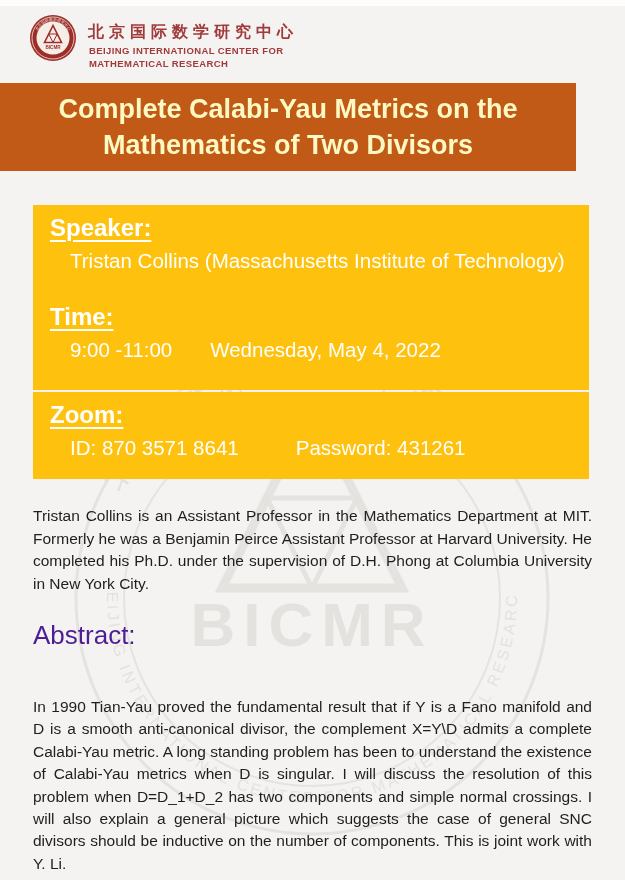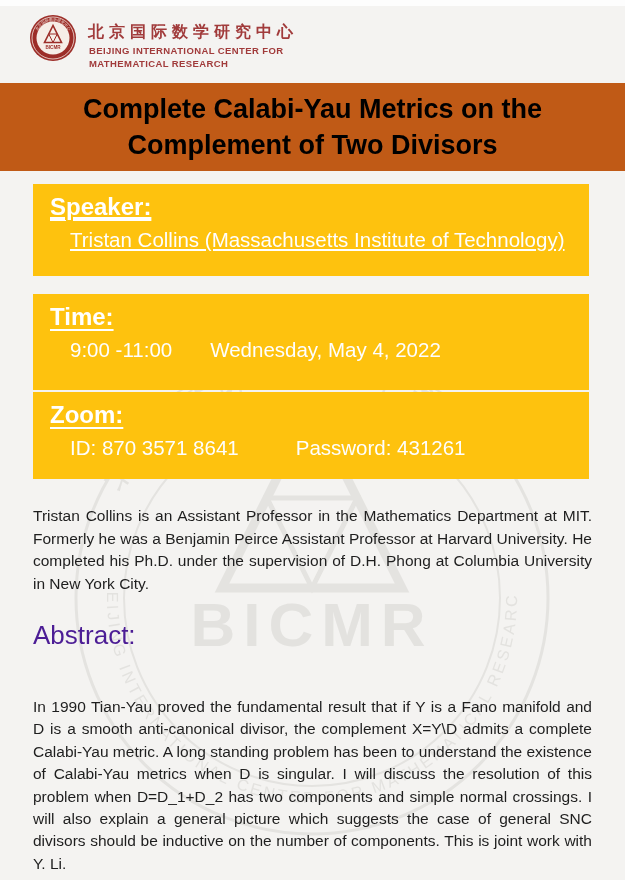--- a/index.html
+++ b/index.html
@@ -22,23 +22,23 @@
     color:#A13B3B;white-space:nowrap;
   }
   .org-en{
     position:absolute;left:89px;top:38px;
     font-size:9.5px;font-weight:bold;line-height:13px;letter-spacing:0.4px;
     color:#A13B3B;
   }
 
   
   .banner{
-    position:absolute;left:0;top:83px;width:625px;height:88px;
+    position:absolute;left:0;top:83px;width:576px;height:88px;
     background:#C05A16;
-    color:#000000;text-align:center;
+    color:#fef9c3;text-align:center;
     font-weight:bold;font-size:27px;line-height:36px;
     padding-top:8px;box-sizing:border-box;
   }
 
   
   .info-box{
     position:absolute;left:33px;width:556px;
     background:#FEC20E;color:#FFFFFF;
     padding:9px 0 0 17px;box-sizing:border-box;
   }
@@ -117,24 +117,24 @@
       </svg>
       <div class="org-zh">北京国际数学研究中心</div>
       <div class="org-en">
         <div>BEIJING INTERNATIONAL CENTER FOR</div>
         <div>MATHEMATICAL RESEARCH</div>
       </div>
     </div>
 
     <div class="banner">
       <div>Complete Calabi-Yau Metrics on the</div>
-      <div>Complement of Two Divisors</div>
+      <div>Mathematics of Two Divisors</div>
     </div>
 
-    <div class="info-box" style="top:184px;height:92px;text-decoration:underline;">
+    <div class="info-box" style="top:205px;height:92px;">
       <div class="info-label">Speaker:</div>
       <div class="info-value">Tristan Collins (Massachusetts Institute of Technology)</div>
     </div>
 
     <div class="info-box" style="top:294px;height:96px;">
       <div class="info-label">Time:</div>
       <div class="info-value">
         <span>9:00 -11:00</span><span class="gap-sm"></span><span>Wednesday, May 4, 2022</span>
       </div>
     </div>

